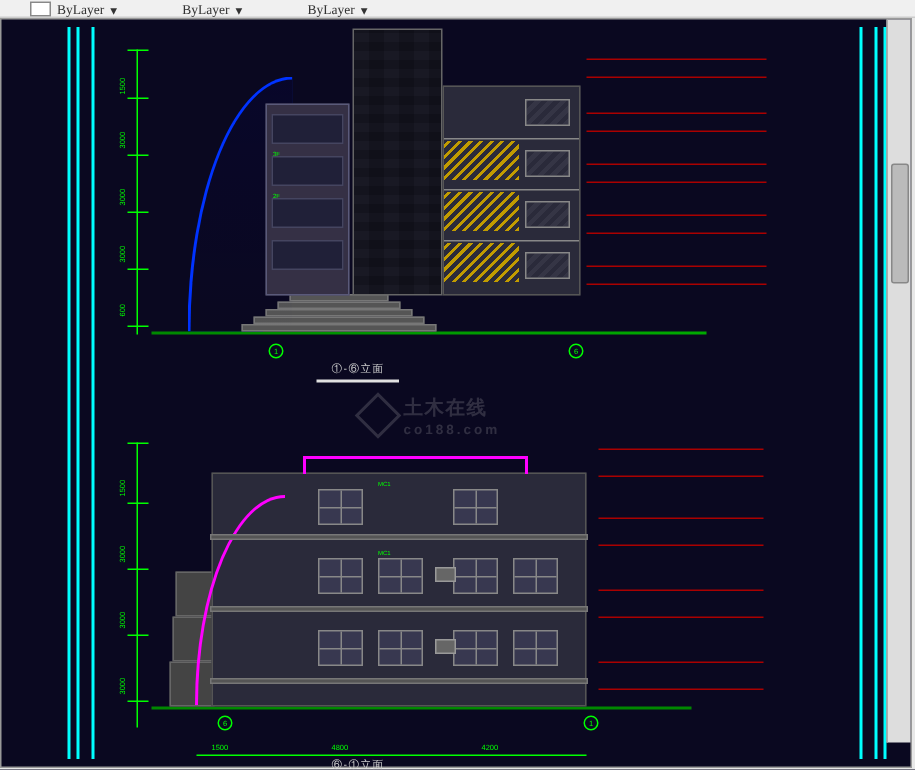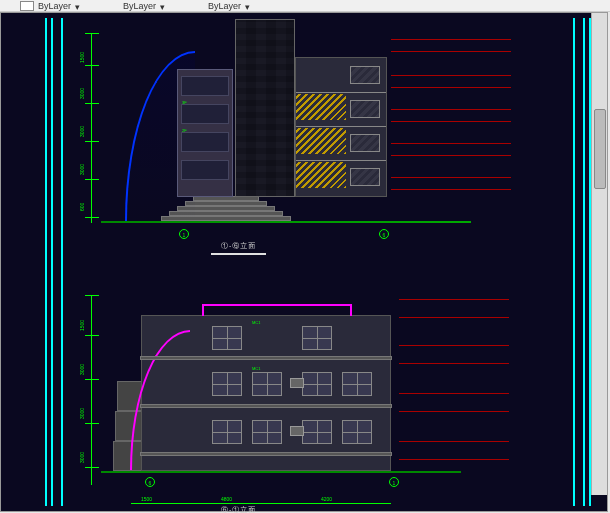--- a/index.html
+++ b/index.html
@@ -13,20 +13,21 @@
     position: relative;
   }
   .toolbar {
     height: 12px;
     background: #f0f0f0;
     display: flex;
     align-items: center;
     gap: 40px;
     padding: 0 20px;
     border-bottom: 1px solid #ccc;
+    font-family: Liberation Serif, serif;
   }
   .toolbar-item {
     display: flex;
     align-items: center;
     gap: 4px;
     font-size: 9px;
     color: #333;
   }
   .toolbar-swatch {
     width: 14px; height: 10px;
@@ -495,19 +496,26 @@
       <div class="dim-bottom">
         <div class="hline"></div>
         <span class="seg" style="left:10px">1500</span>
         <span class="seg" style="left:90px">4800</span>
         <span class="seg" style="left:190px">4200</span>
       </div>
 
       <div class="title-bar" style="left:130px; top:216px">⑥-①立面</div>
     </div>
 
+    <div class="watermark">
+      <span class="logo"></span>
+      <span>
+        <span>土木在线</span>
+        <span class="sub">co188.com</span>
+      </span>
+    </div>
 
   </div>
 
   <div class="scrollbar-v">
     <div class="thumb"></div>
   </div>
 </div>
 
 </body></html>

